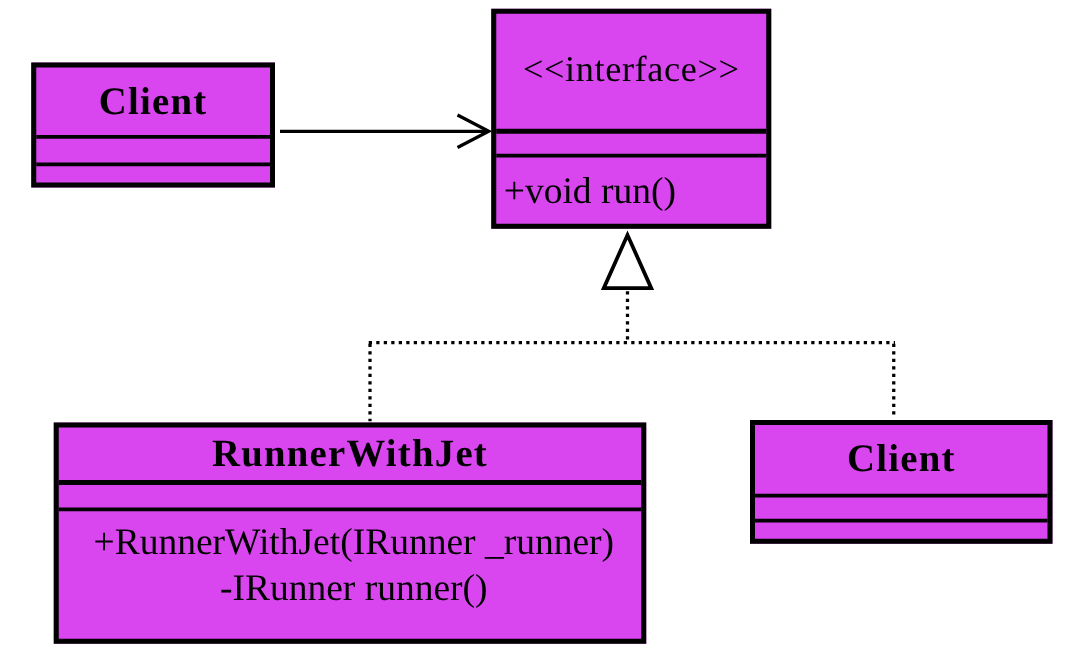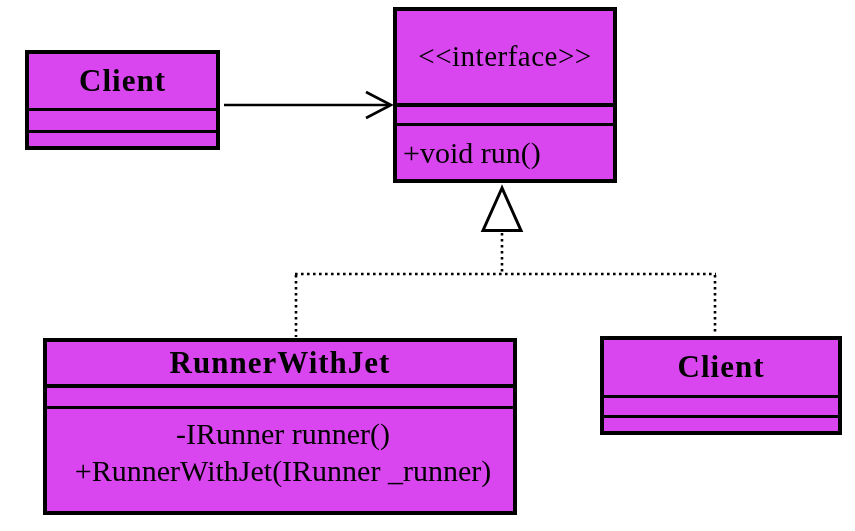--- a/index.html
+++ b/index.html
@@ -100,22 +100,22 @@
   </div>
 
   <div class="uml-class" style="left:43px; top:338px; width:474px; height:177px;">
     <div class="uml-title" style="height:42px;">
       <span>RunnerWithJet</span>
     </div>
     <div class="sep sep-4"></div>
     <div class="compartment" style="height:18px;"></div>
     <div class="sep sep-3"></div>
     <div class="compartment methods" style="flex:1; padding-top:6px;">
+      <div class="method-line">+RunnerWithJet(IRunner _runner)</div>
       <div class="method-line">-IRunner runner()</div>
-      <div class="method-line">+RunnerWithJet(IRunner _runner)</div>
     </div>
   </div>
 
   <div class="uml-class" style="left:600px; top:336px; width:242px; height:99px;">
     <div class="uml-title" style="height:55px;">
       <span>Client</span>
     </div>
     <div class="sep sep-3"></div>
     <div class="compartment" style="height:17px;"></div>
     <div class="sep sep-3"></div>

